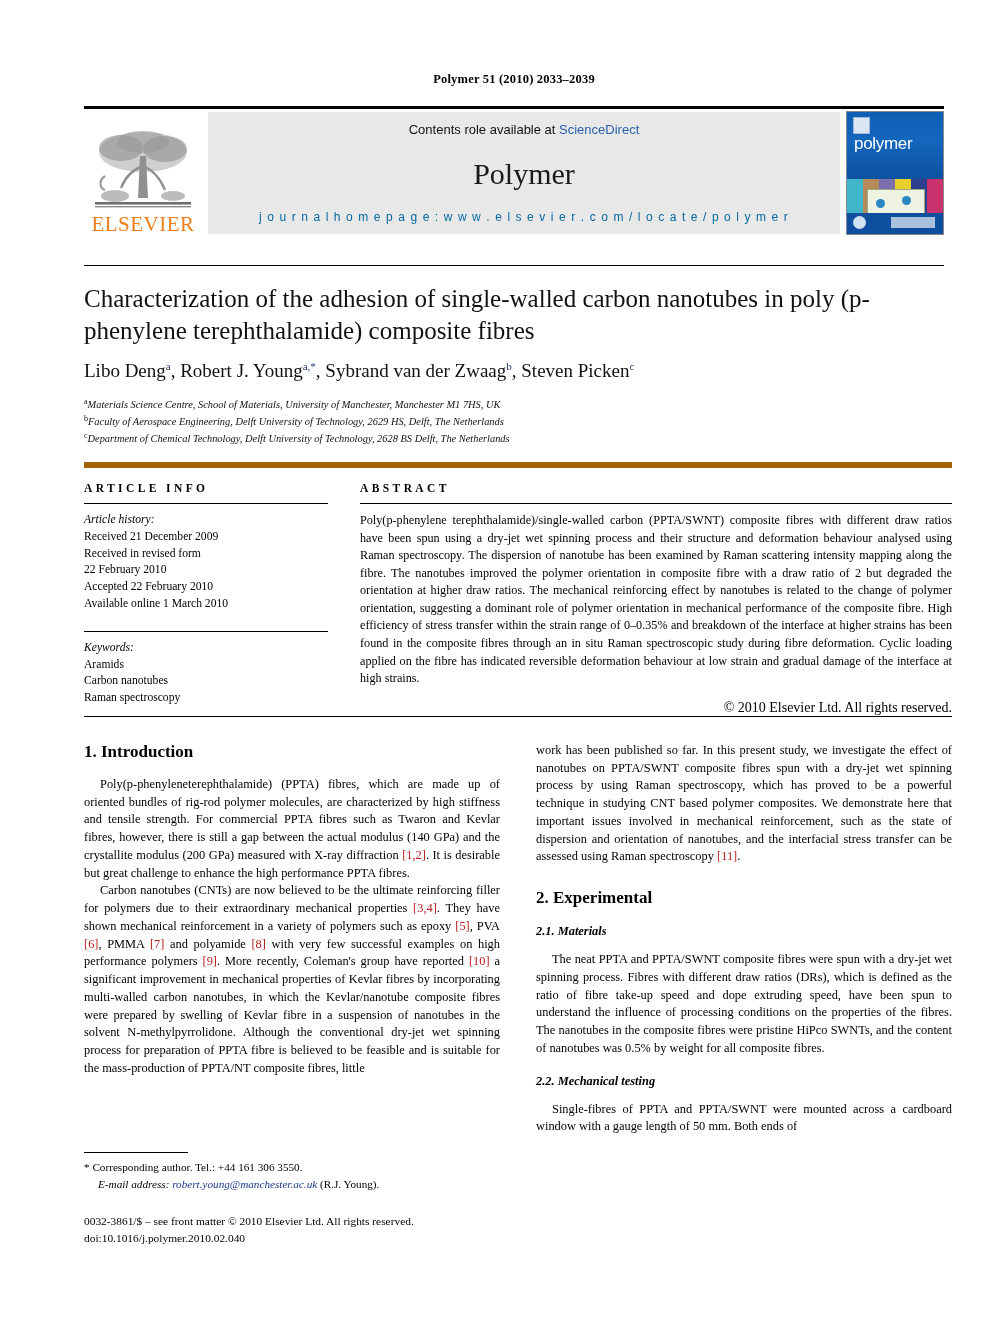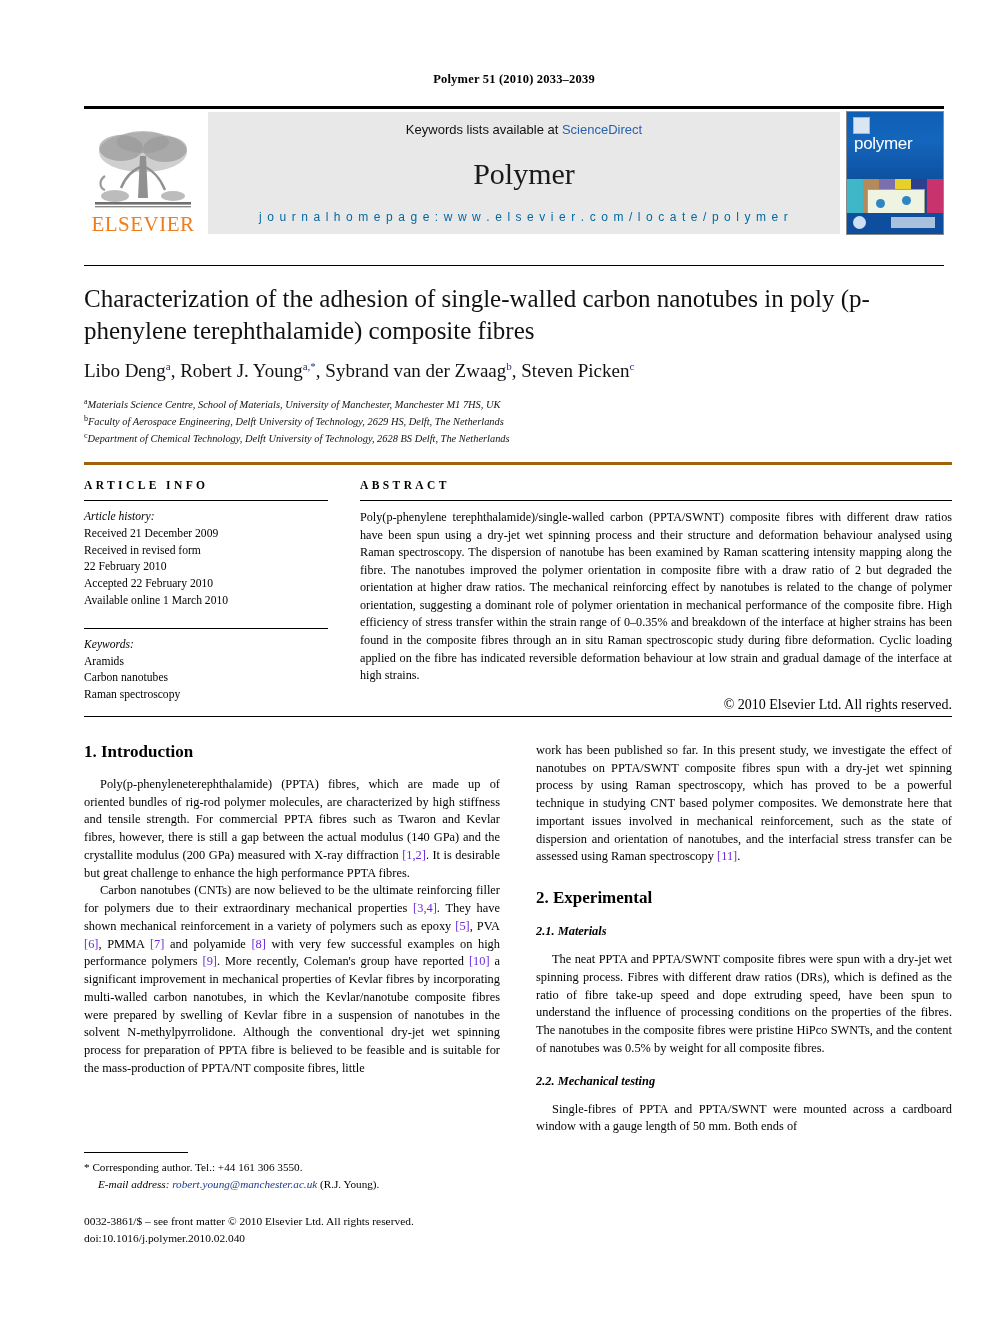--- a/index.html
+++ b/index.html
@@ -225,21 +225,21 @@
     font-size: 8px;
     vertical-align: super;
   }
 
   
   .info-abstract {
     position: absolute;
     left: 66px;
     top: 462px;
     width: 868px;
-    border-top: 3px solid #a16207;
+    border-top: 6px solid #a16207;
     display: flex;
   }
   .col-info {
     width: 244px;
     flex: 0 0 244px;
     padding-top: 14px;
   }
   .col-abstract {
     flex: 1 1 auto;
     padding-top: 14px;
@@ -314,21 +314,21 @@
   }
   .para {
     font-family: "Liberation Serif", serif;
     font-size: 12.4px;
     line-height: 1.43;
     text-align: justify;
     text-indent: 16px;
     margin: 0 0 0 0;
   }
   .para + .para { margin-top: 0; }
-  .ref { color: #6d28d9; }
+  .ref { color: #b91c1c; }
 
   
   .footnote {
     position: absolute;
     left: 66px;
     top: 1152px;
     width: 416px;
   }
   .footnote-rule {
     width: 104px;
@@ -377,21 +377,21 @@
           <ellipse cx="82" cy="70" rx="12" ry="5" fill="#a0a0a0" opacity="0.7"></ellipse>
           <rect x="4" y="76" width="96" height="2.6" fill="#6f6f6f"></rect>
           <rect x="4" y="80" width="96" height="1.4" fill="#8a8a8a"></rect>
         </g>
       </svg>
       <div class="elsevier-word">ELSEVIER</div>
     </div>
 
     <div class="sd-band">
       <div class="contents-line">
-        <span>Keywords lists available at </span><span class="sd">ScienceDirect</span>
+        <span>Contents role available at </span><span class="sd">ScienceDirect</span>
       </div>
       <div class="journal-name">Polymer</div>
       <div class="homepage-line">j o u r n a l   h o m e p a g e :   w w w . e l s e v i e r . c o m / l o c a t e / p o l y m e r</div>
     </div>
 
     <div class="cover-thumb">
       <div class="cover-top"></div>
       <div class="cover-ipi"></div>
       <div class="cover-title">polymer</div>
       <div class="cover-strip">

